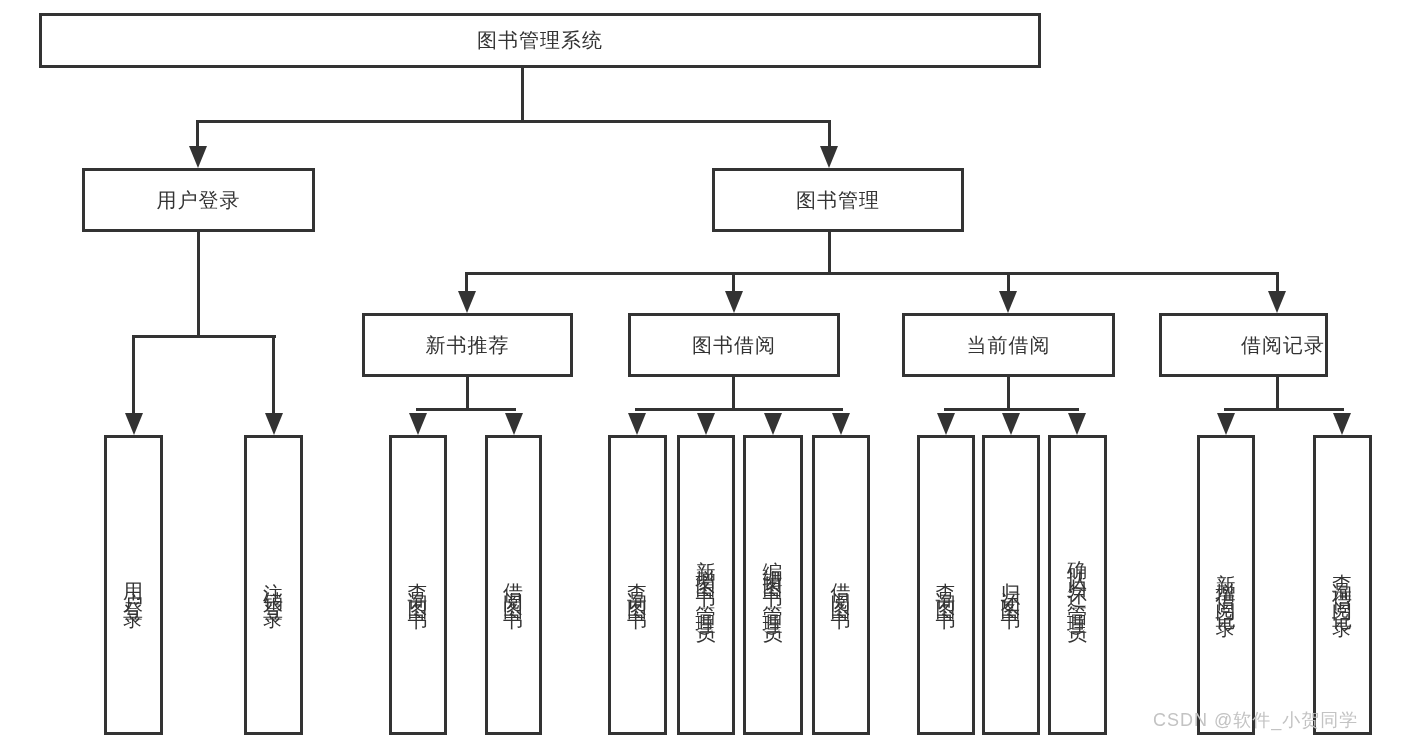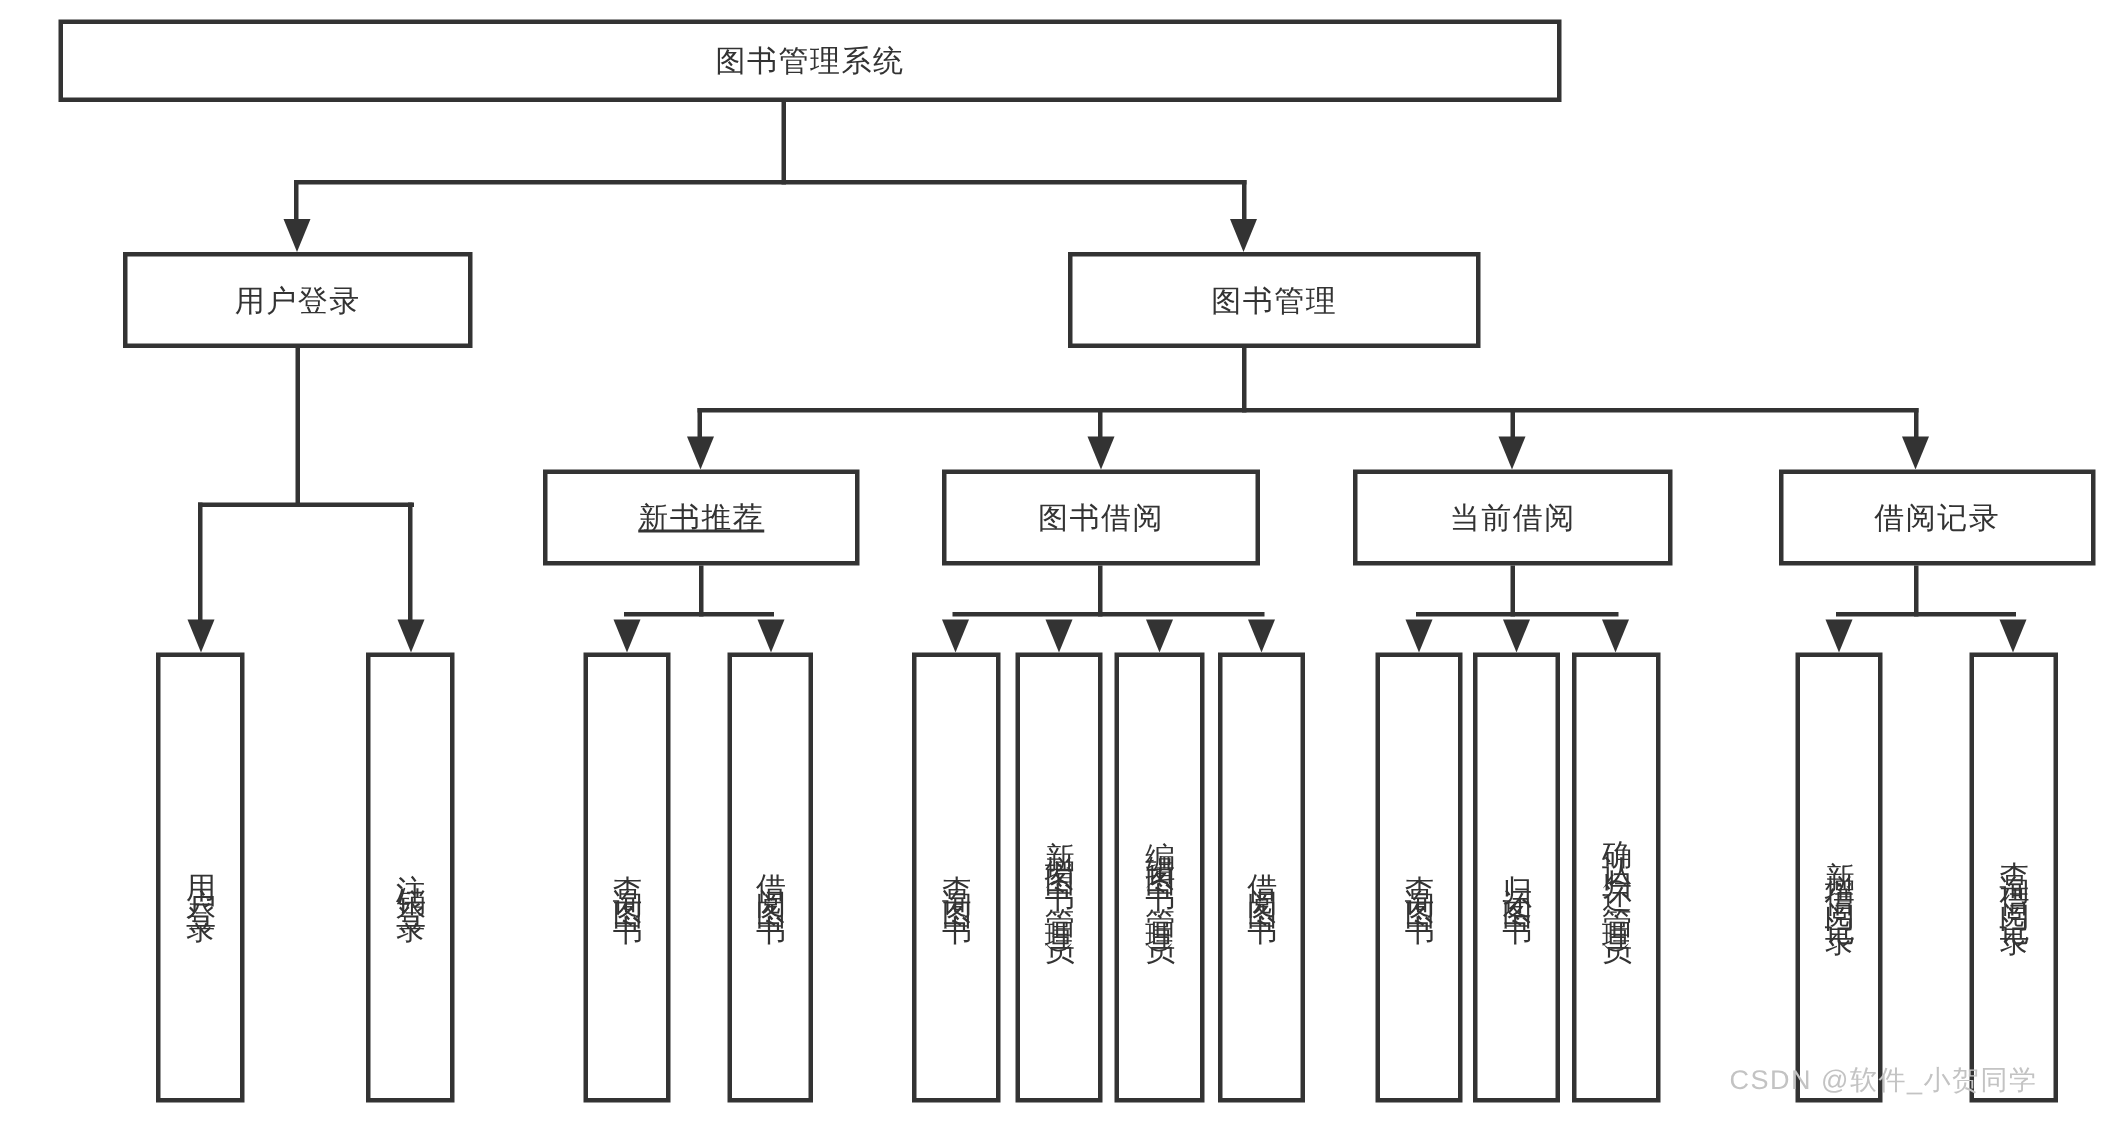--- a/index.html
+++ b/index.html
@@ -74,21 +74,21 @@
   <div class="vline" style="left:521px;top:68px;height:55px;"></div>
   <div class="hline" style="left:196px;top:120px;width:635px;"></div>
   <div class="vline" style="left:196px;top:120px;height:30px;"></div>
   <div class="arrow" style="left:189px;top:146px;"></div>
   <div class="vline" style="left:828px;top:120px;height:30px;"></div>
   <div class="arrow" style="left:820px;top:146px;"></div>
 
   <div class="box" style="left:82px;top:168px;width:233px;height:64px;">
     <span class="hlabel">用户登录</span>
   </div>
-  <div class="box" style="left:712px;top:168px;width:275px;height:64px;">
+  <div class="box" style="left:712px;top:168px;width:252px;height:64px;">
     <span class="hlabel">图书管理</span>
   </div>
 
   <div class="vline" style="left:197px;top:232px;height:106px;"></div>
   <div class="hline" style="left:132px;top:335px;width:144px;"></div>
   <div class="vline" style="left:132px;top:335px;height:80px;"></div>
   <div class="arrow" style="left:125px;top:413px;"></div>
   <div class="vline" style="left:272px;top:335px;height:80px;"></div>
   <div class="arrow" style="left:265px;top:413px;"></div>
 
@@ -96,30 +96,30 @@
   <div class="hline" style="left:465px;top:272px;width:814px;"></div>
   <div class="vline" style="left:465px;top:272px;height:22px;"></div>
   <div class="arrow" style="left:458px;top:291px;"></div>
   <div class="vline" style="left:732px;top:272px;height:22px;"></div>
   <div class="arrow" style="left:725px;top:291px;"></div>
   <div class="vline" style="left:1007px;top:272px;height:22px;"></div>
   <div class="arrow" style="left:999px;top:291px;"></div>
   <div class="vline" style="left:1276px;top:272px;height:22px;"></div>
   <div class="arrow" style="left:1268px;top:291px;"></div>
 
-  <div class="box" style="left:362px;top:313px;width:211px;height:64px;text-decoration:underline;">
+  <div class="box" style="left:362px;top:313px;width:211px;height:64px;">
     <span class="hlabel">新书推荐</span>
   </div>
   <div class="box" style="left:628px;top:313px;width:212px;height:64px;text-align:center;">
     <span class="hlabel">图书借阅</span>
   </div>
   <div class="box" style="left:902px;top:313px;width:213px;height:64px;">
     <span class="hlabel">当前借阅</span>
   </div>
-  <div class="box" style="left:1186px;top:313px;width:211px;height:64px;">
+  <div class="box" style="left:1159px;top:313px;width:169px;height:64px;justify-content:flex-end;">
     <span class="hlabel">借阅记录</span>
   </div>
 
   <div class="vline" style="left:466px;top:377px;height:34px;"></div>
   <div class="hline" style="left:416px;top:408px;width:100px;"></div>
   <div class="arrow" style="left:409px;top:413px;"></div>
   <div class="arrow" style="left:505px;top:413px;"></div>
 
   <div class="vline" style="left:732px;top:377px;height:34px;"></div>
   <div class="hline" style="left:635px;top:408px;width:208px;"></div>

